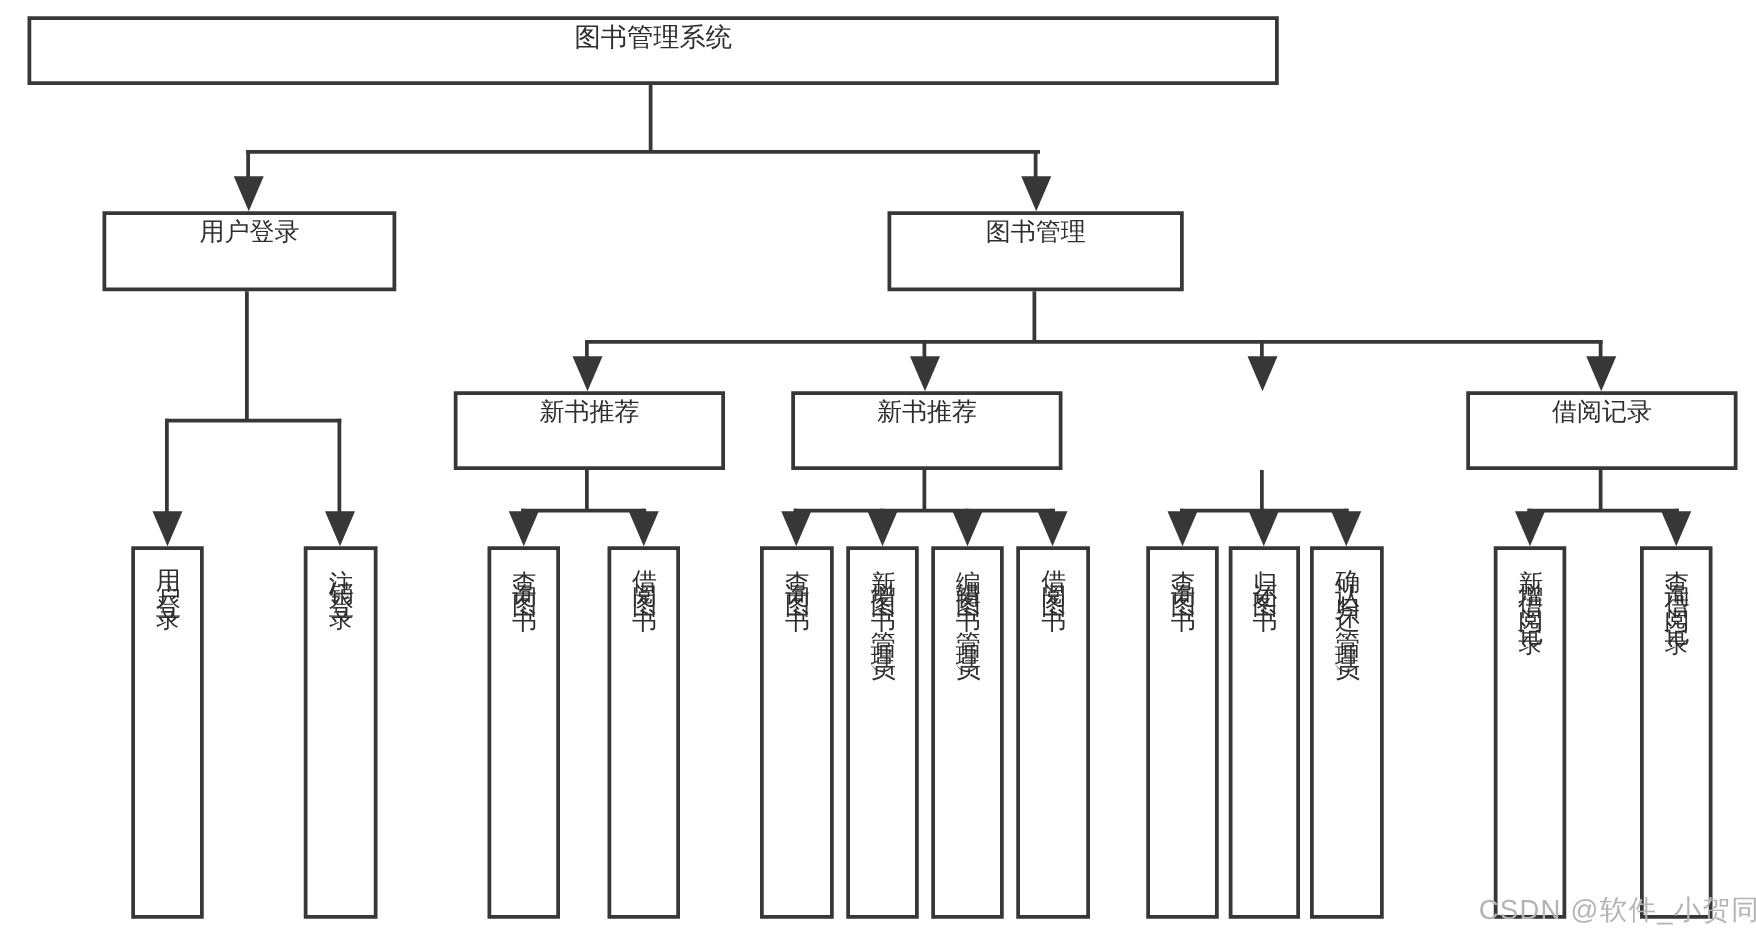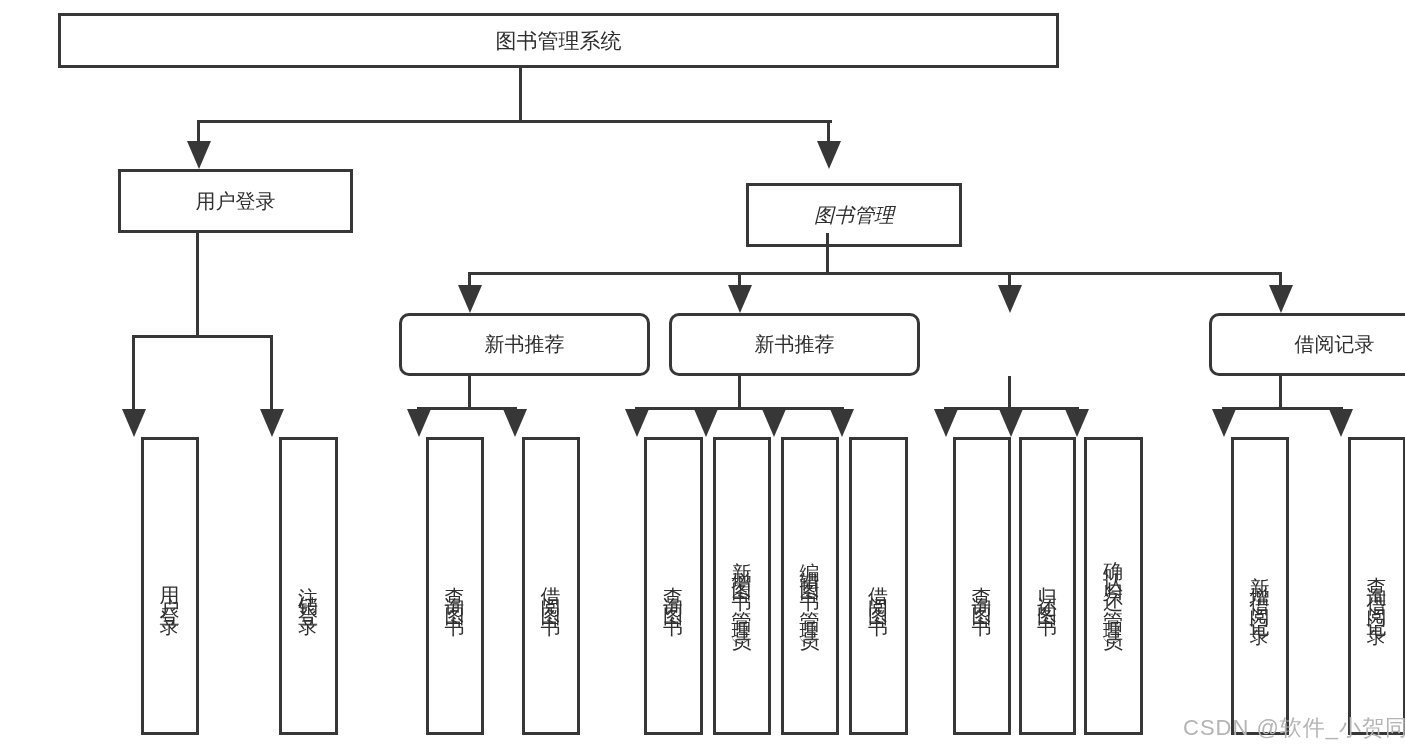--- a/index.html
+++ b/index.html
@@ -9,33 +9,32 @@
     background:#ffffff;
     font-family:"Liberation Sans","DejaVu Sans",sans-serif;
     overflow:hidden;
   }
   
   .box{
     position:absolute;
     box-sizing:border-box;
     background:#ffffff;
     border:3px solid #373737;
-    display:flex;align-items:center;justify-content:center;
+    display:flex;align-items:flex-start;justify-content:center;
     color:#2e2e2e;
     font-size:20px;
     white-space:nowrap;
-    margin-left:36px;
   }
   
   .root{left:22px;top:13px;width:1001px;height:55px;font-size:21px;}
   
   .b-user{left:82px;top:169px;width:235px;height:64px;}
-  .b-book{left:710px;top:183px;width:216px;height:64px;font-style:italic;}
-  
-  .l3{top:313px;width:251px;height:63px;border-radius:10px;}
+  .b-book{left:710px;top:169px;width:237px;height:64px;}
+  
+  .l3{top:313px;width:217px;height:63px;}
   .l3-1{left:363px;}
   .l3-2{left:633px;}
   .l3-3{left:903px;}
   .l3-4{left:1173px;}
   
   .leaf{top:437px;width:58px;height:298px;}
   .leaf .vtxt{
     writing-mode:vertical-rl;
     text-orientation:mixed;
     letter-spacing:10px;

